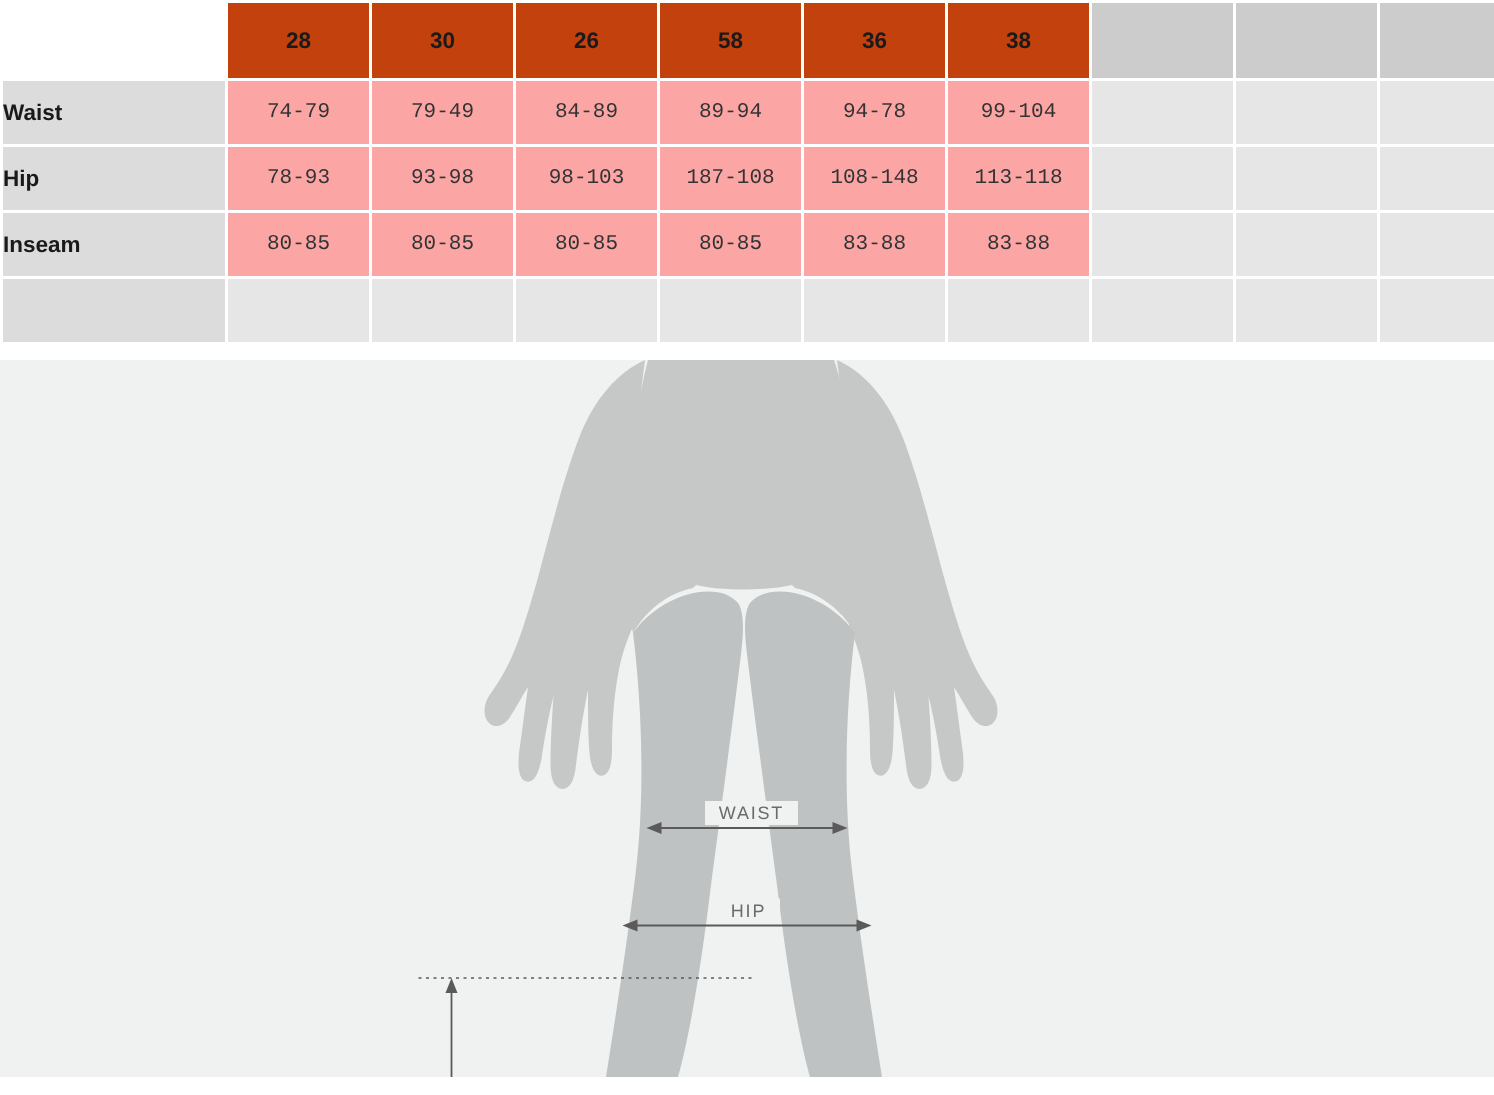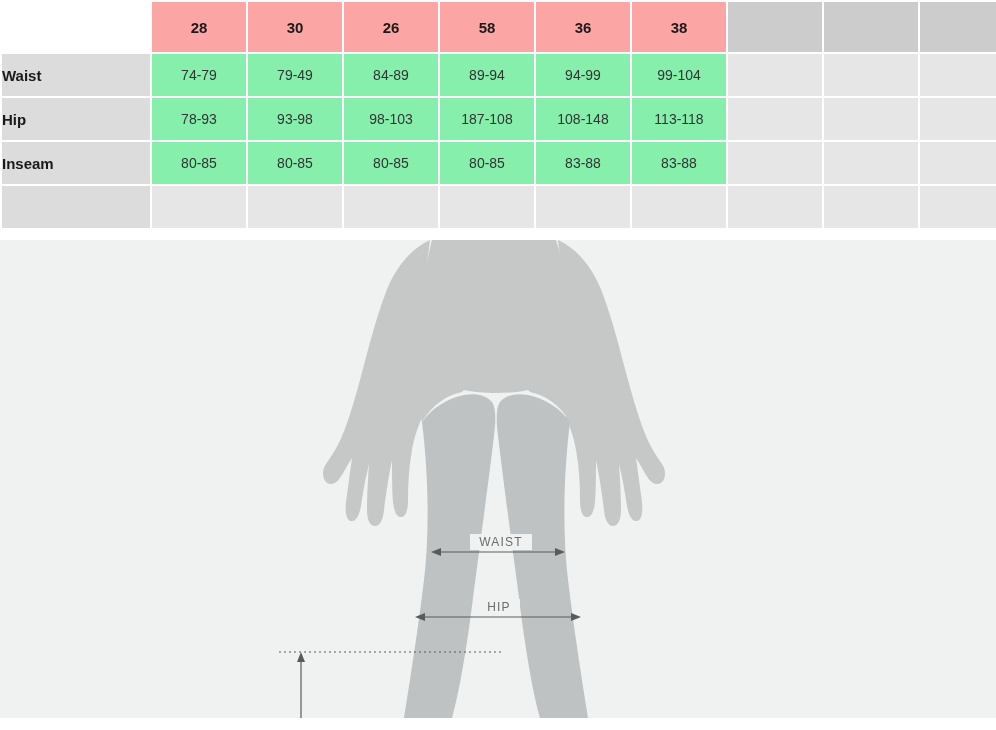--- a/index.html
+++ b/index.html
@@ -28,21 +28,21 @@
     margin: 0;
   }
   .size-table .col-label { width: 148px; }
   .size-table .col-size  { width: 94px;  }
 
   .hdr-blank {
     background: #ffffff;
     height: 50px;
   }
   .hdr-size {
-    background: #fca5a5;
+    background: #c2410c;
     height: 50px;
     text-align: center;
     vertical-align: middle;
     font-size: 15px;
     font-weight: bold;
     color: #1a1a1a;
   }
   .hdr-empty {
     background: #cccccc;
     height: 50px;
@@ -50,26 +50,27 @@
   .row-label {
     background: #dcdcdc;
     height: 42px;
     font-size: 15px;
     font-weight: bold;
     color: #1a1a1a;
     padding-left: 16px;
     vertical-align: middle;
   }
   .cell-val {
-    background: #86efac;
+    background: #fca5a5;
     height: 42px;
     text-align: center;
     vertical-align: middle;
     font-size: 14px;
     color: #333333;
+    font-family: Liberation Mono, monospace;
   }
   .cell-empty {
     background: #e6e6e6;
     height: 42px;
   }
   .filler-label {
     background: #dcdcdc;
     height: 42px;
   }
 
@@ -120,21 +121,21 @@
       <th class="hdr-empty"></th>
     </tr>
   </thead>
   <tbody>
     <tr>
       <td class="row-label">Waist</td>
       <td class="cell-val">74-79</td>
       <td class="cell-val">79-49</td>
       <td class="cell-val">84-89</td>
       <td class="cell-val">89-94</td>
-      <td class="cell-val">94-99</td>
+      <td class="cell-val">94-78</td>
       <td class="cell-val">99-104</td>
       <td class="cell-empty"></td>
       <td class="cell-empty"></td>
       <td class="cell-empty"></td>
     </tr>
     <tr>
       <td class="row-label">Hip</td>
       <td class="cell-val">78-93</td>
       <td class="cell-val">93-98</td>
       <td class="cell-val">98-103</td>

